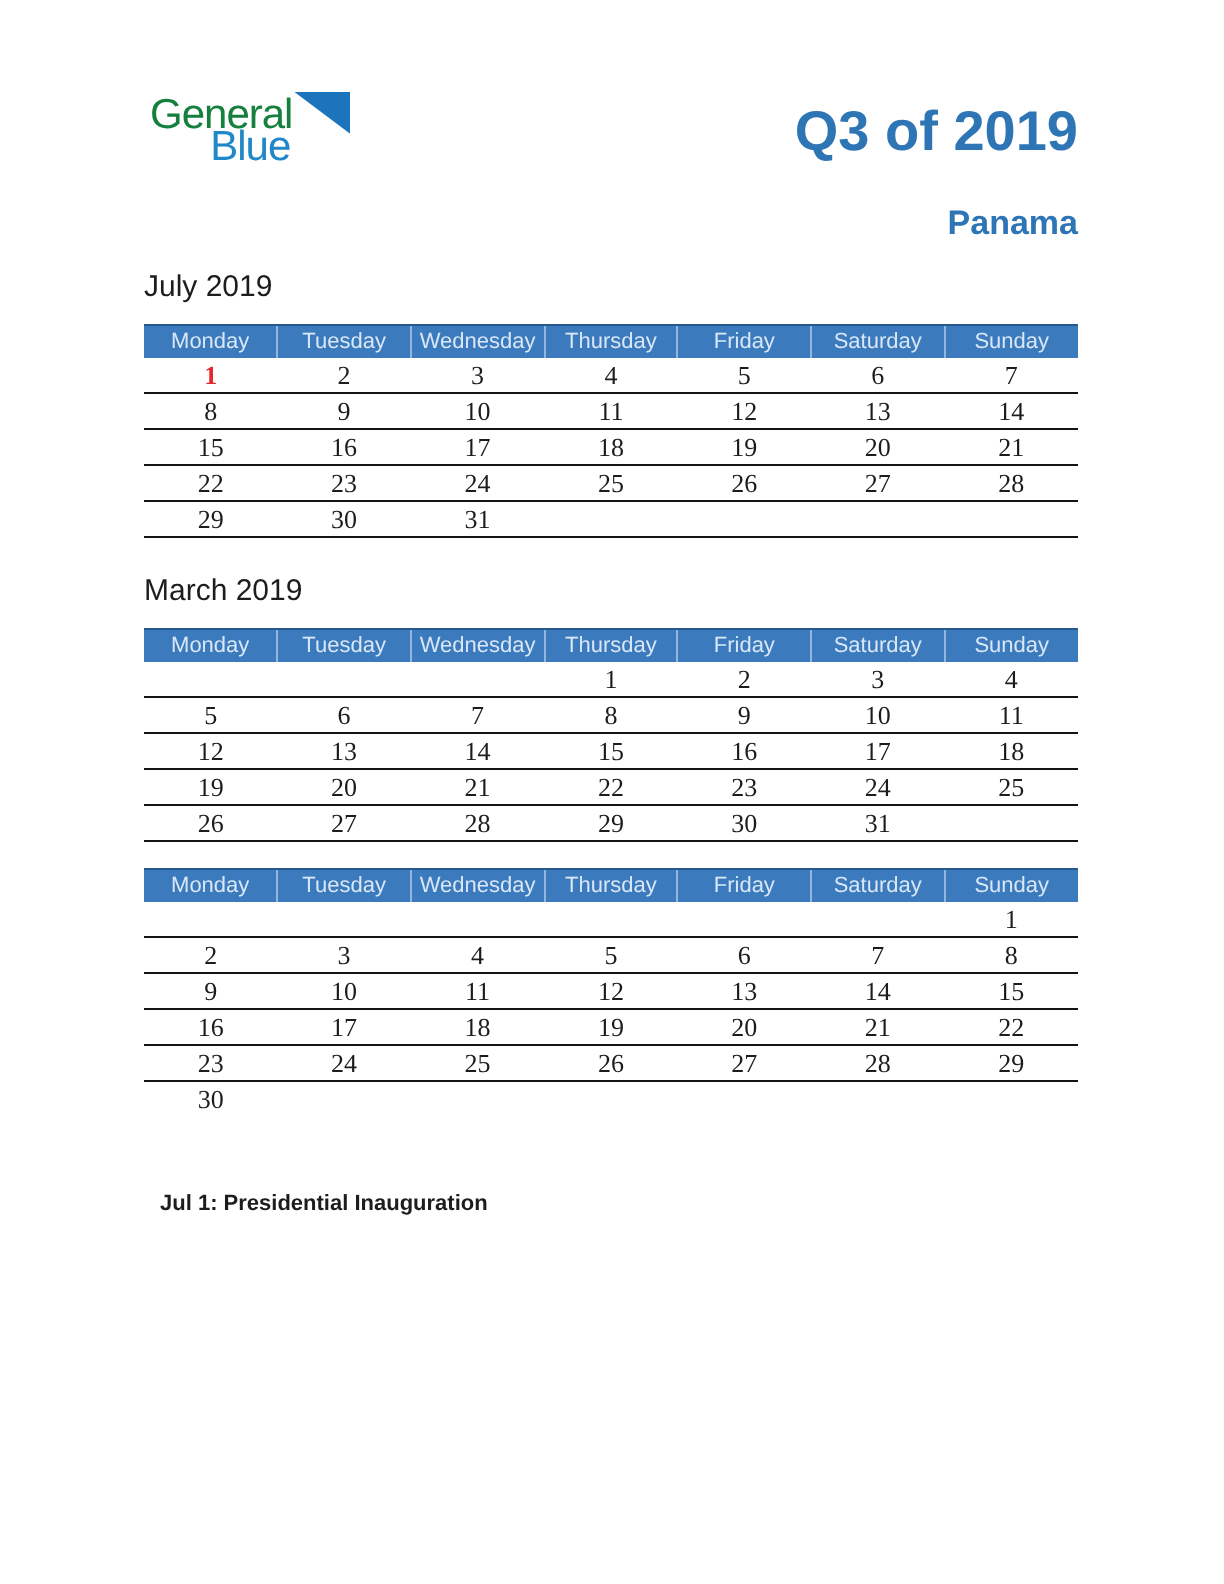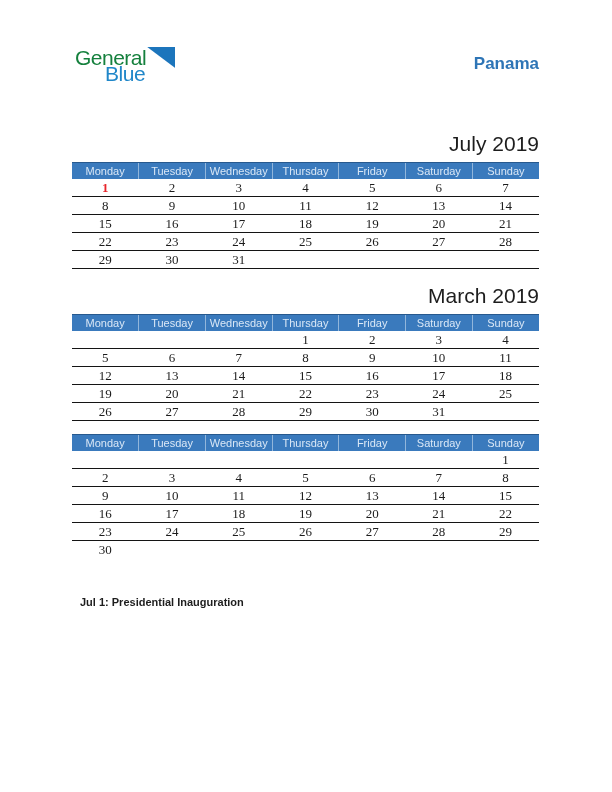--- a/index.html
+++ b/index.html
@@ -34,27 +34,27 @@
   .logo-row2 { text-align: center; margin-top: -9px; line-height: 22px; }
   .logo-blue { font-size: 21px; color: var(--logo-blue); letter-spacing: -0.5px; }
 
   
   .title-block { position: absolute; right: 73px; top: 50px; text-align: right; }
   .q-title {
     font-size: 28px; font-weight: bold; color: var(--title-blue); line-height: 32px;
   }
   .q-sub {
     font-size: 17px; font-weight: bold; color: var(--title-blue);
-    line-height: 20px; margin-top: 4px;
+    line-height: 20px; margin-top: 20px;
   }
 
   
   .month { position: absolute; left: 72px; width: 467px; }
   .month-title {
-    text-align: right; font-size: 21px; color: #1d1d1d;
+    text-align: left; font-size: 15px; color: #1d1d1d;
     height: 20px; line-height: 20px; margin-bottom: 8px;
   }
   table.cal { border-collapse: collapse; width: 467px; table-layout: fixed; }
   table.cal thead th {
     background: var(--accent);
     color: #d9e7f6;
     font-weight: normal;
     font-size: 11px;
     height: 16px;
     padding: 0;
@@ -88,20 +88,21 @@
   <div class="logo">
     <div class="logo-row1">
       <span class="logo-general">General</span><span class="logo-triangle"></span>
     </div>
     <div class="logo-row2">
       <span class="logo-blue">Blue</span>
     </div>
   </div>
 
   <div class="title-block">
+    <div class="q-title">Q3 of 2019</div>
     <div class="q-sub">Panama</div>
   </div>
 
   <div id="months">
       <section class="month" style="top: 134px;">
         <div class="month-title">July 2019</div>
         <table class="cal">
           <thead>
             <tr>
               <th>Monday</th>

